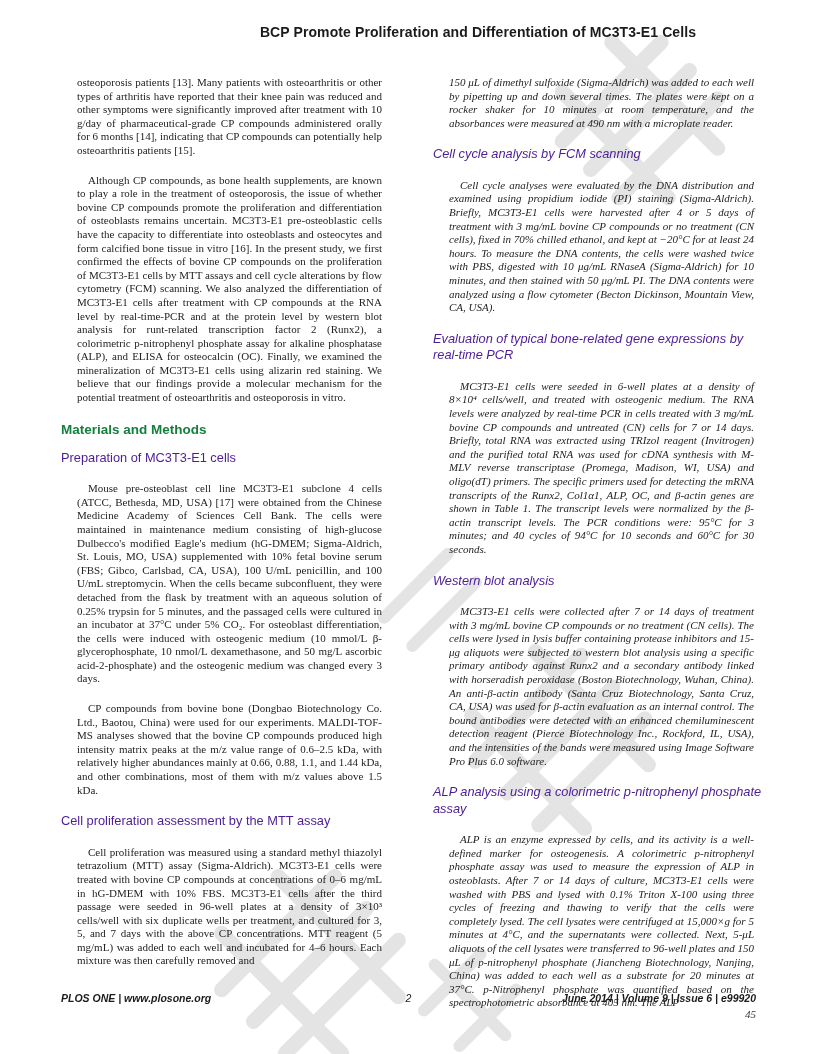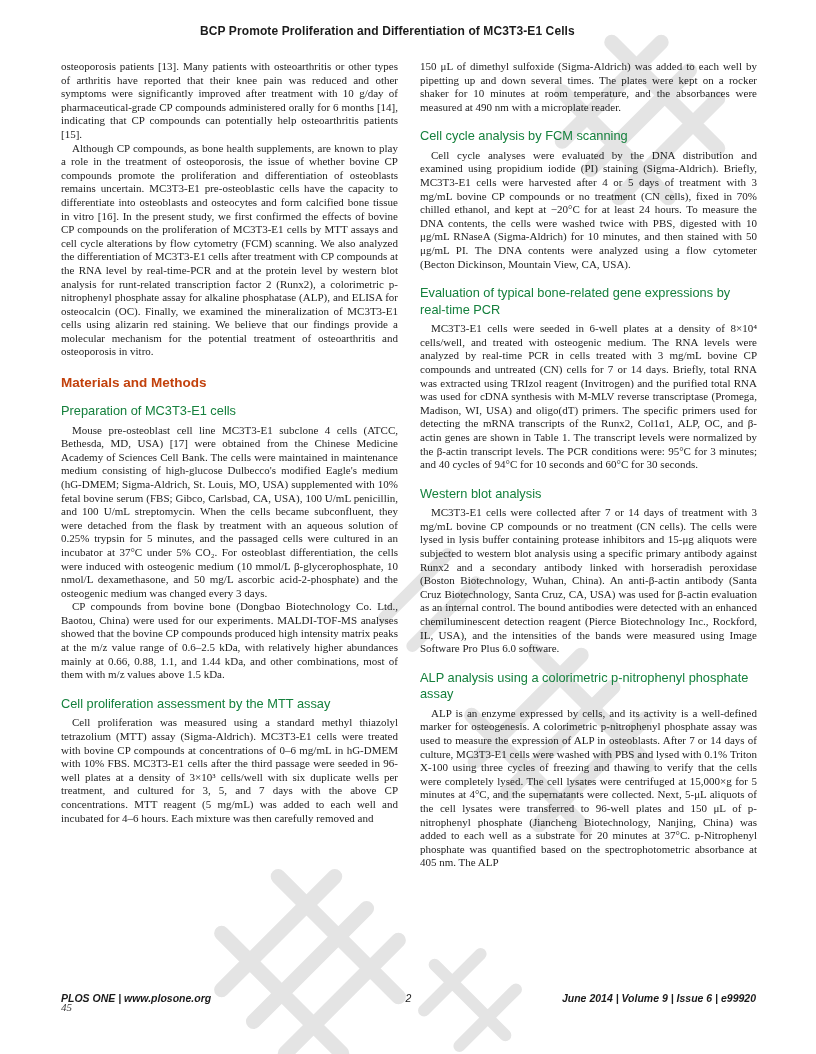--- a/index.html
+++ b/index.html
@@ -8,59 +8,59 @@
     width:816px;height:1054px;
     margin:0 auto;
     background:#ffffff;
     overflow:hidden;
     font-family:"Liberation Serif","DejaVu Serif",serif;
     color:#232323;
   }
   .watermark-svg{position:absolute;left:0;top:0;z-index:0;pointer-events:none;}
   .running-head{
     position:absolute;top:24px;right:60px;left:200px;
-    text-align:left;
+    text-align:center;
     font-family:"Liberation Sans","DejaVu Sans",sans-serif;
-    font-size:12px;font-weight:700;color:#1b1b1b;
+    font-size:14px;font-weight:700;color:#1b1b1b;
     letter-spacing:0.1px;
     z-index:2;
   }
   .col{
     position:absolute;top:60px;width:337px;
     font-size:11px;line-height:13.6px;
     text-align:justify;
     z-index:1;
   }
   .col-left{left:61px;}
-  .col-right{left:420px;}
-  .para{margin:0;text-indent:11px;}
+  .col-right{left:433px;font-style:italic;}
+  .para{margin:16px;text-indent:11px;}
   .para.no-indent{text-indent:0;}
   .section-heading{
     font-family:"Liberation Sans","DejaVu Sans",sans-serif;
-    font-size:13.5px;font-weight:700;color:#c2410c;
+    font-size:13.5px;font-weight:700;color:#15803d;
     line-height:17px;margin:15px 0 7px 0;text-align:left;text-indent:0;
   }
   .sub-heading{
     font-family:"Liberation Sans","DejaVu Sans",sans-serif;
-    font-size:12.8px;font-weight:400;color:#15803d;
+    font-size:12.8px;font-weight:400;color:#4c1d95;
     line-height:16.5px;margin:14px 0 4px 0;text-align:left;text-indent:0;
   }
   .sub-heading.first{margin-top:12px;}
   .footer{
     position:absolute;left:61px;right:60px;top:992px;height:40px;
     font-family:"Liberation Sans","DejaVu Sans",sans-serif;
     font-size:10.5px;font-weight:700;color:#1b1b1b;
     z-index:2;
     font-style:italic;
   }
   .footer-left{position:absolute;left:0;top:0;}
   .footer-center{position:absolute;left:0;right:0;top:0;text-align:center;font-weight:400;}
   .footer-right{position:absolute;right:0;top:0;font-weight:700;text-align:center;}
   .scan-page-num{
-    position:absolute;left:0;right:0;top:9px;text-align:left;
+    position:absolute;left:0;right:0;top:16px;text-align:right;
     font-family:"Liberation Serif","DejaVu Serif",serif;
     font-size:11px;font-weight:400;color:#3d3d3d;
   }
 </style>
 </head>
 <body>
 
 <div class="page">
 
   <svg class="watermark-svg" width="816" height="1054" viewBox="0 0 816 1054" aria-hidden="true">

